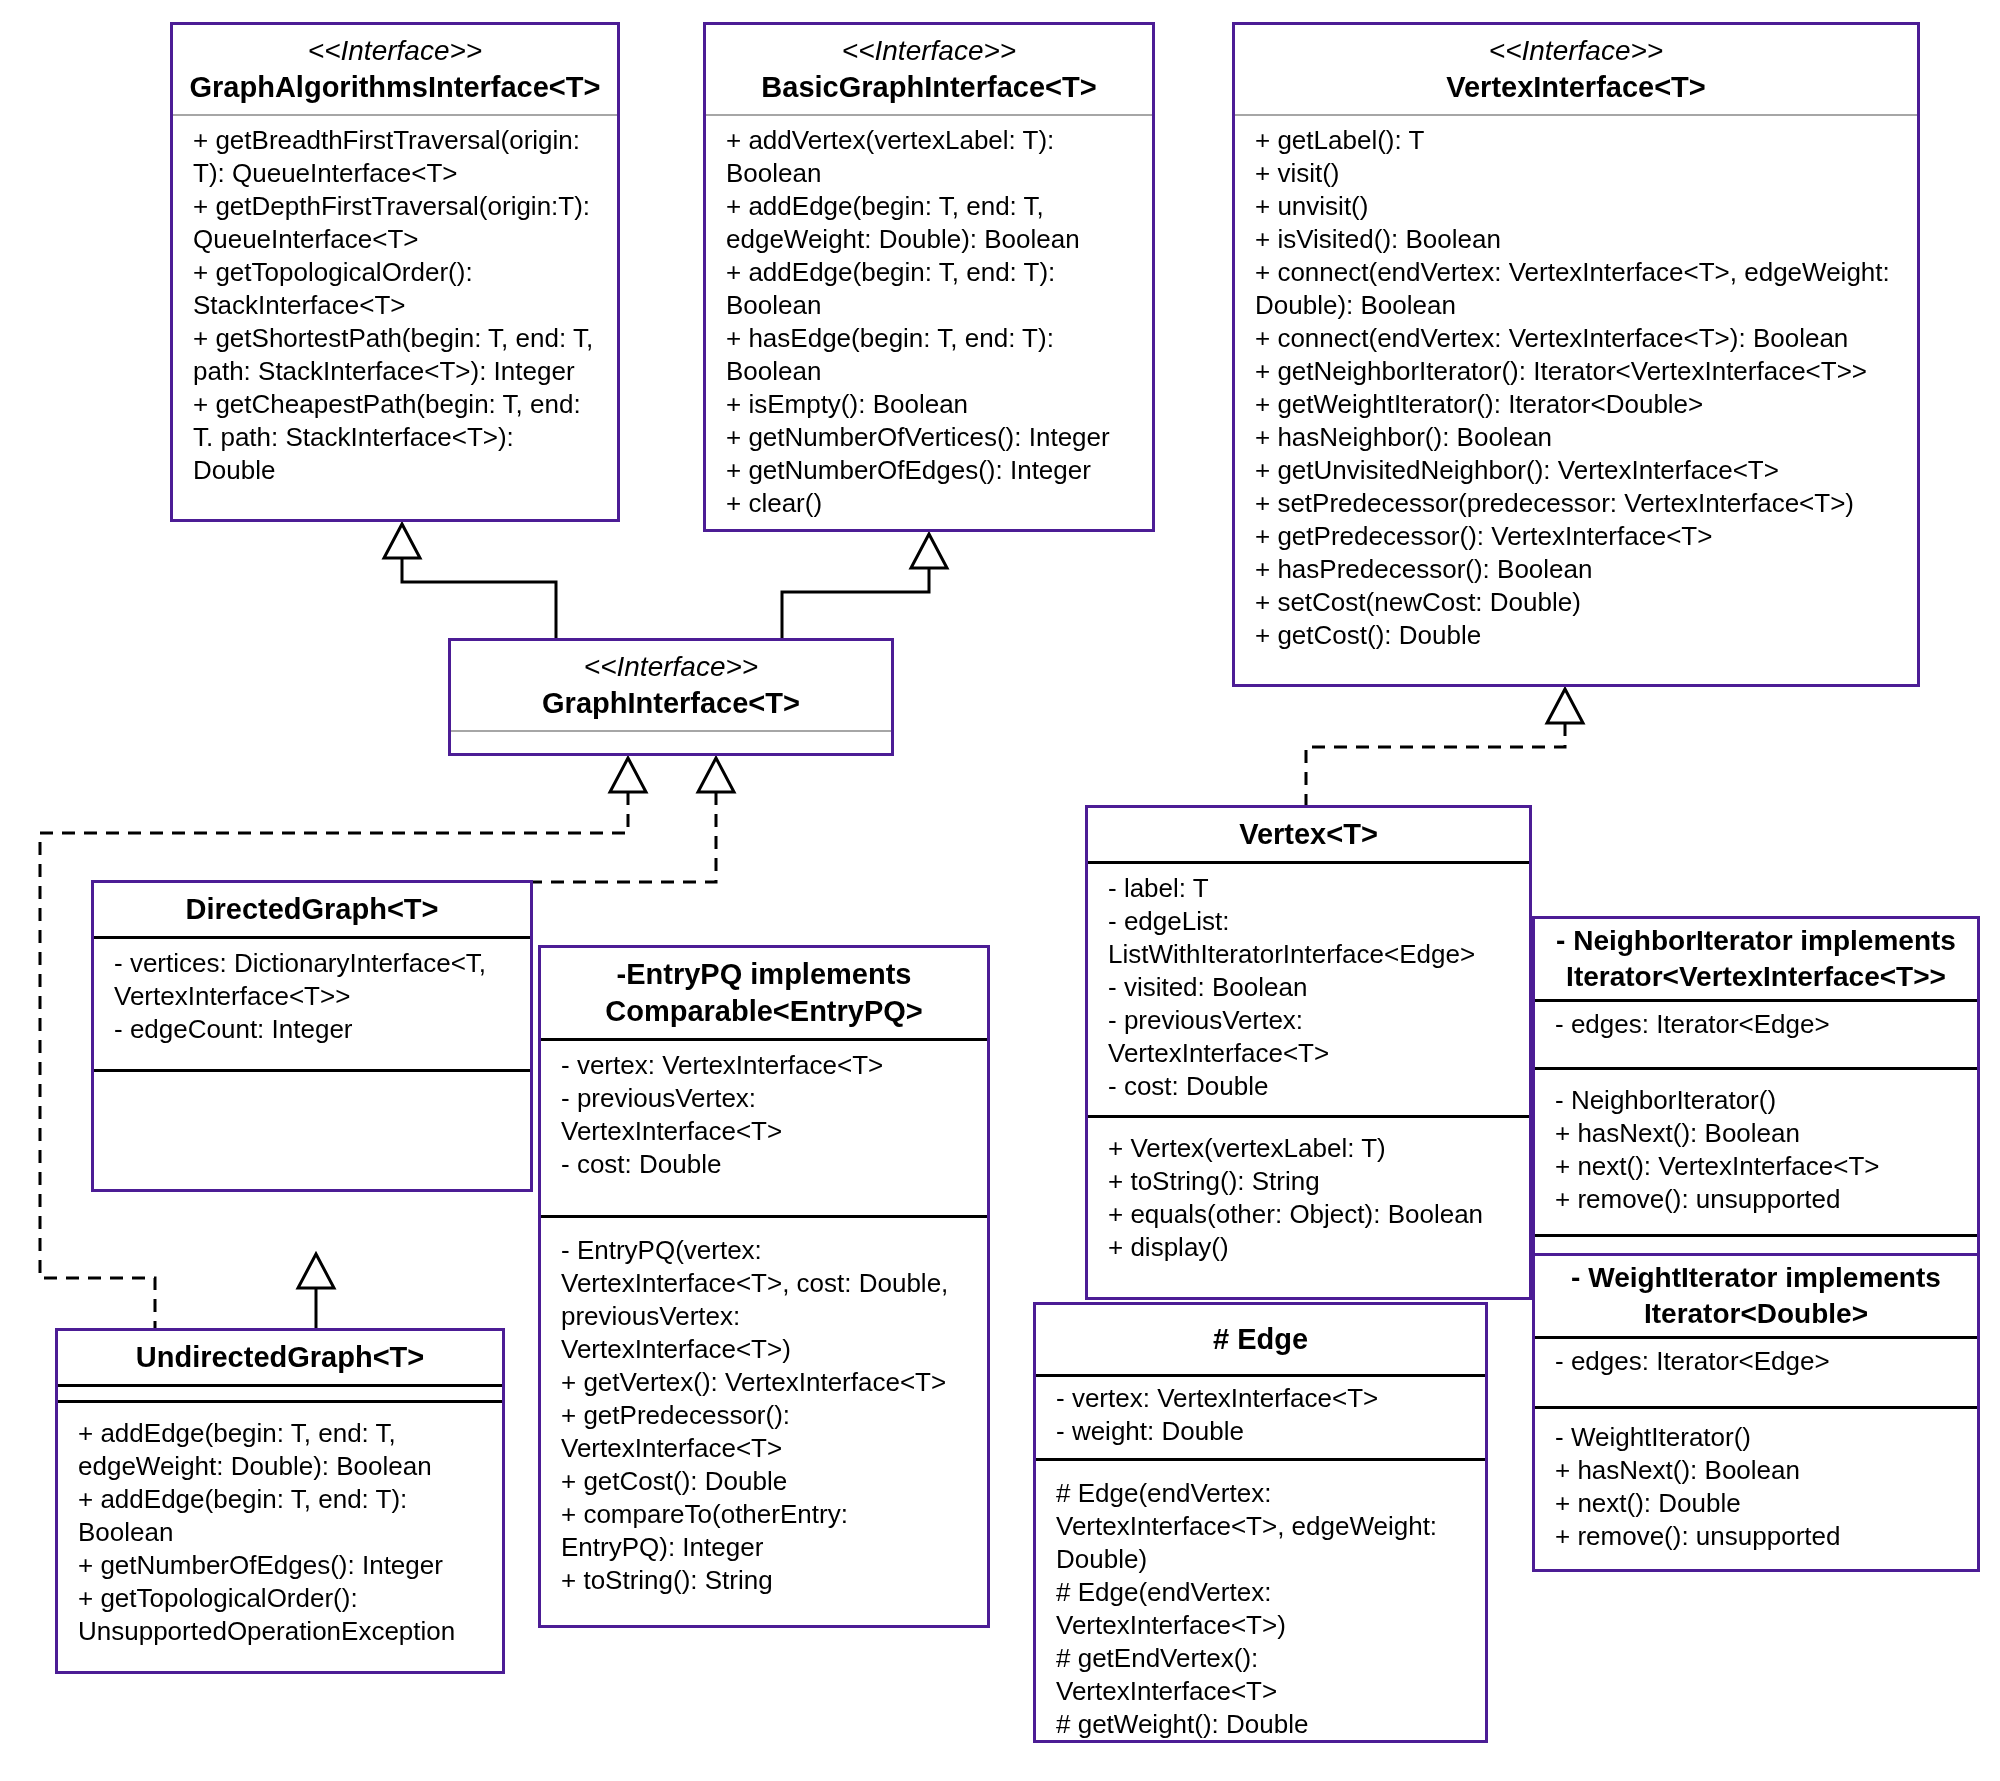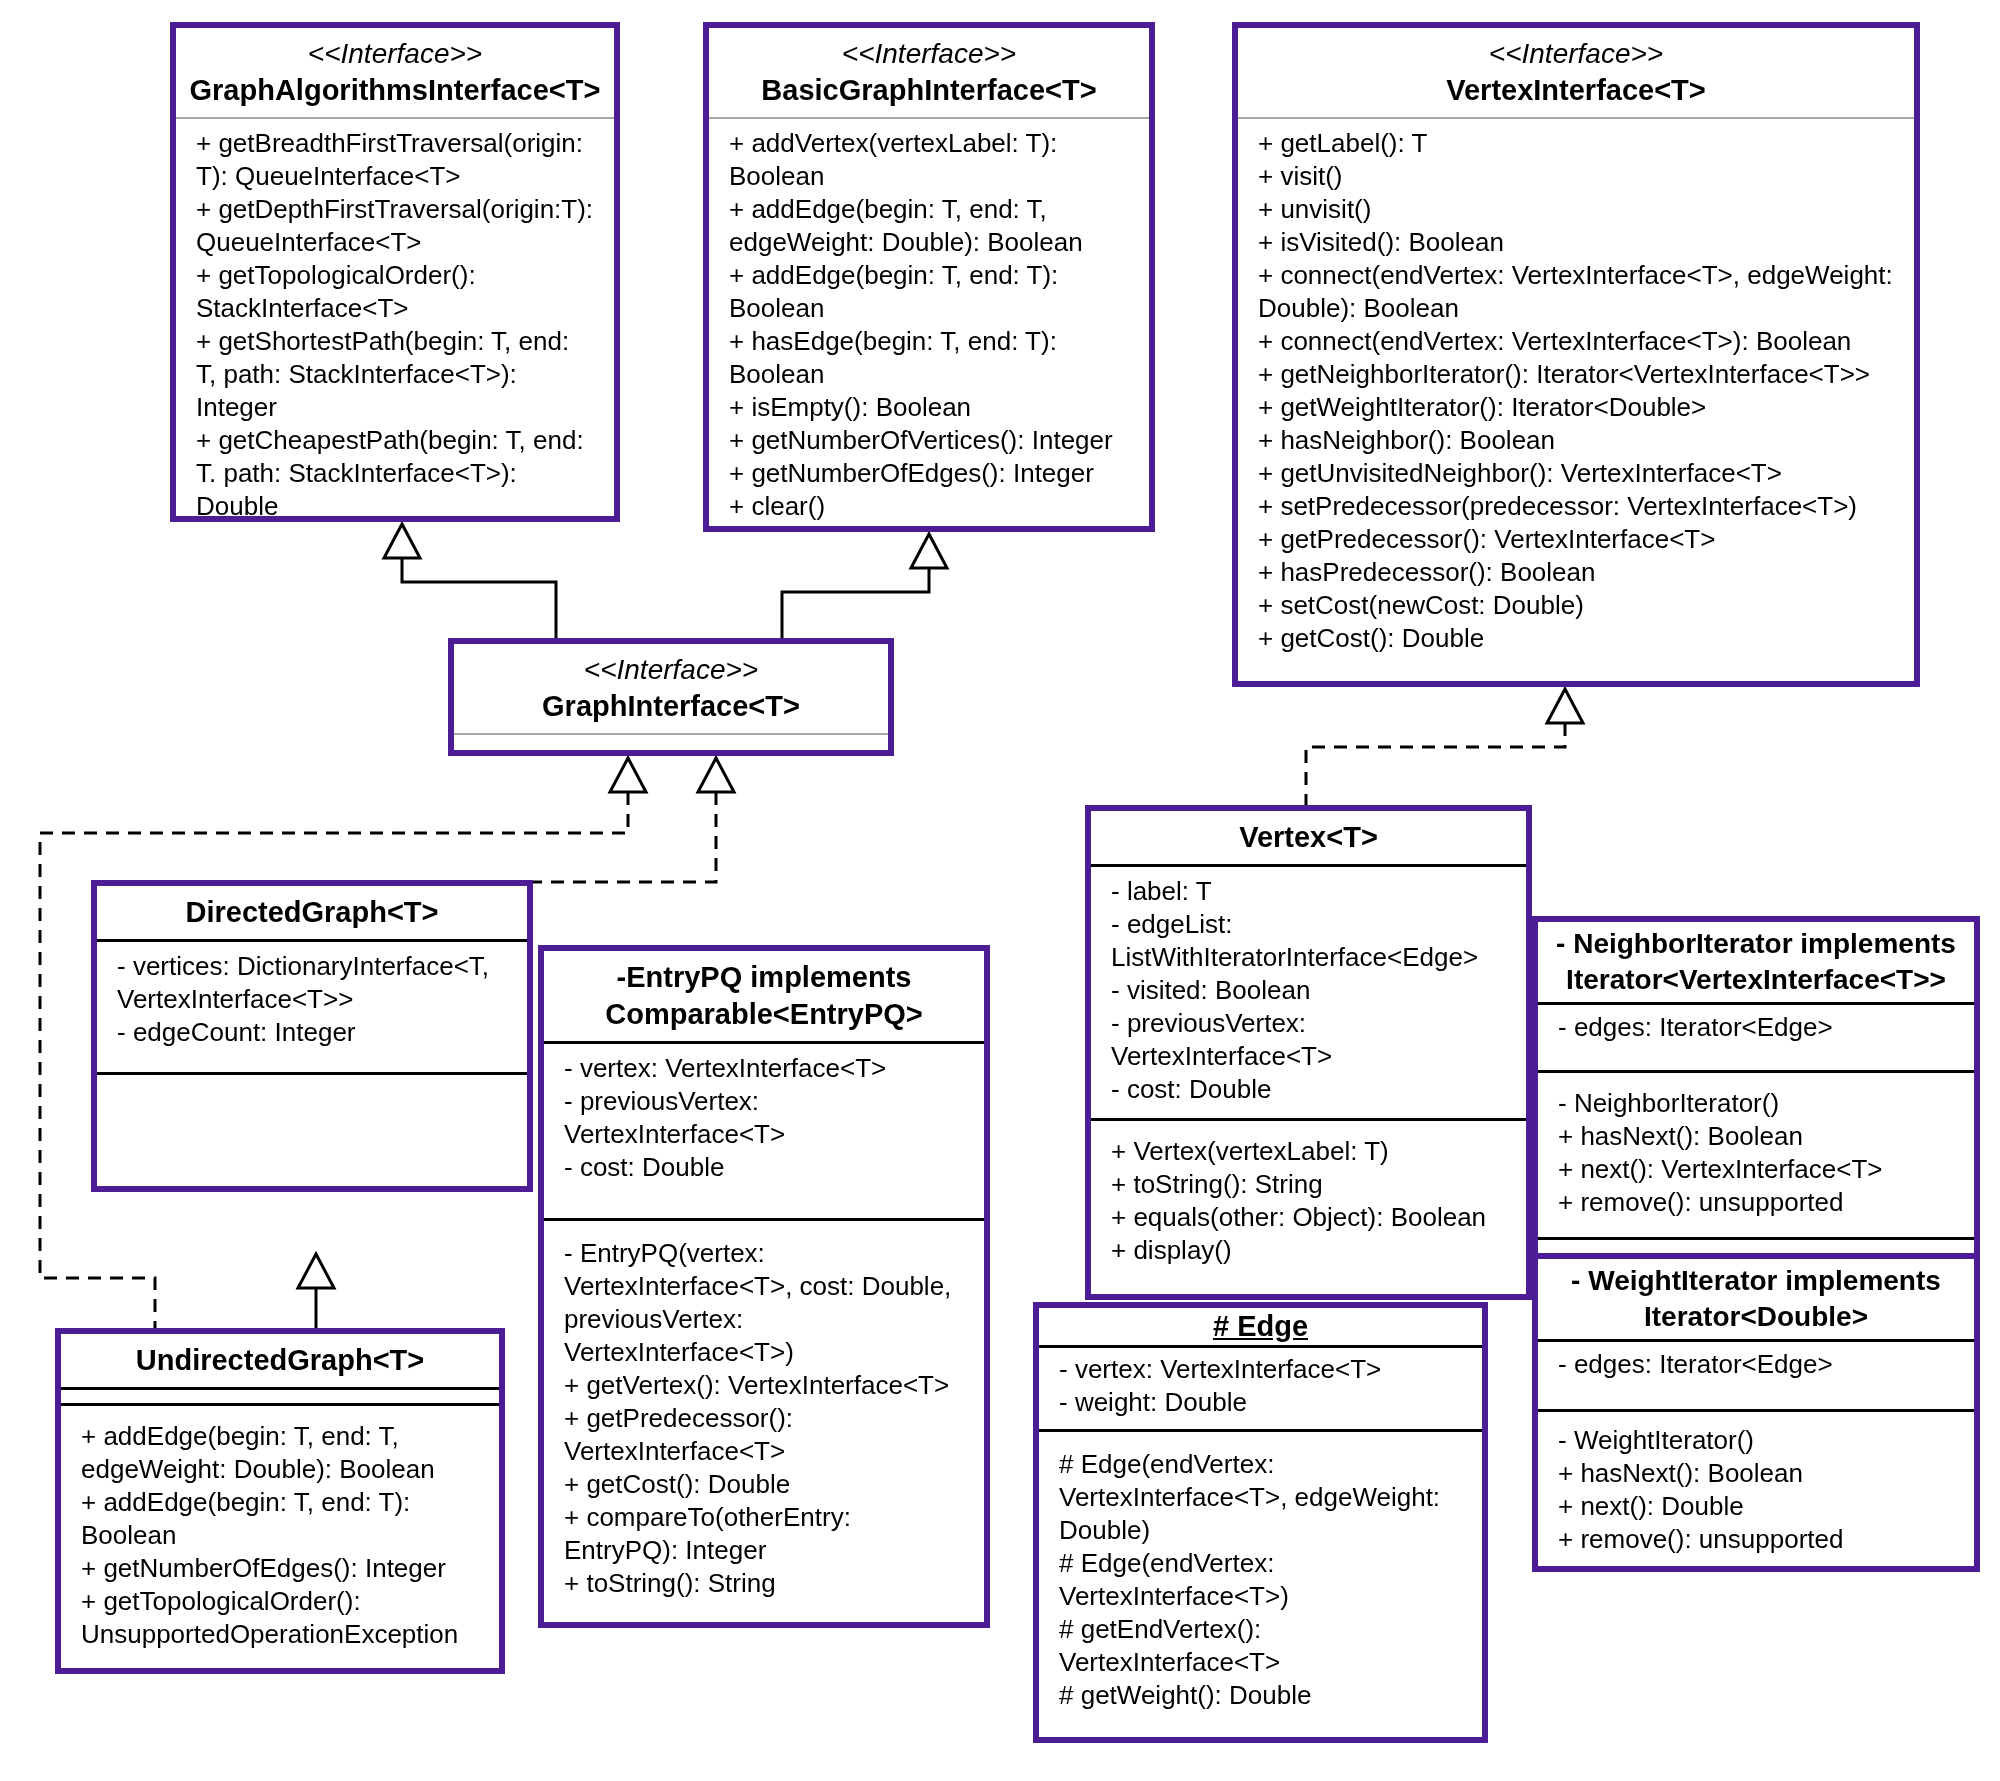--- a/index.html
+++ b/index.html
@@ -1,21 +1,21 @@
 <!DOCTYPE html>
 <html><head>
 <meta charset="utf-8">
 <style>
   html,body{margin:0;padding:0;background:#ffffff;}
   .canvas{
     position:relative;width:2000px;height:1781px;background:#ffffff;
     font-family:"Liberation Sans",sans-serif;color:#000;overflow:hidden;
   }
   .box{
-    position:absolute;background:#ffffff;border:6px solid #4c1d95;
+    position:absolute;background:#ffffff;border:3px solid #4c1d95;
     box-sizing:border-box;display:flex;flex-direction:column;
   }
   .head{
     text-align:center;padding:8px 6px;flex:0 0 auto;box-sizing:border-box;
   }
   .head.gray{border-bottom:2px solid #a6a6a6;}
   .head.dark{border-bottom:3px solid #000;}
   .stereo{font-style:italic;font-size:28px;line-height:36px;}
   .cname{font-weight:bold;font-size:29px;line-height:37px;white-space:pre-line;}
   .members{
@@ -163,21 +163,21 @@
 - visited: Boolean
 - previousVertex: VertexInterface&lt;T&gt;
 - cost: Double</div>
     <div class="members fill" style="padding-top:14px;">+ Vertex(vertexLabel: T)
 + toString(): String
 + equals(other: Object): Boolean
 + display()</div>
   </section>
 
   <section class="box" style="left:1033px;top:1302px;width:455px;height:441px;">
-    <header class="head dark" style="padding:0 6px;text-decoration:underline;">
+    <header class="head dark" style="padding:16px 6px;">
       <div class="cname"># Edge</div>
     </header>
     <div class="members attrs" style="height:84px;padding-top:5px;">- vertex: VertexInterface&lt;T&gt;
 - weight: Double</div>
     <div class="members fill" style="padding-top:16px;"># Edge(endVertex: VertexInterface&lt;T&gt;, edgeWeight: Double)
 # Edge(endVertex: VertexInterface&lt;T&gt;)
 # getEndVertex(): VertexInterface&lt;T&gt;
 # getWeight(): Double</div>
   </section>
 

